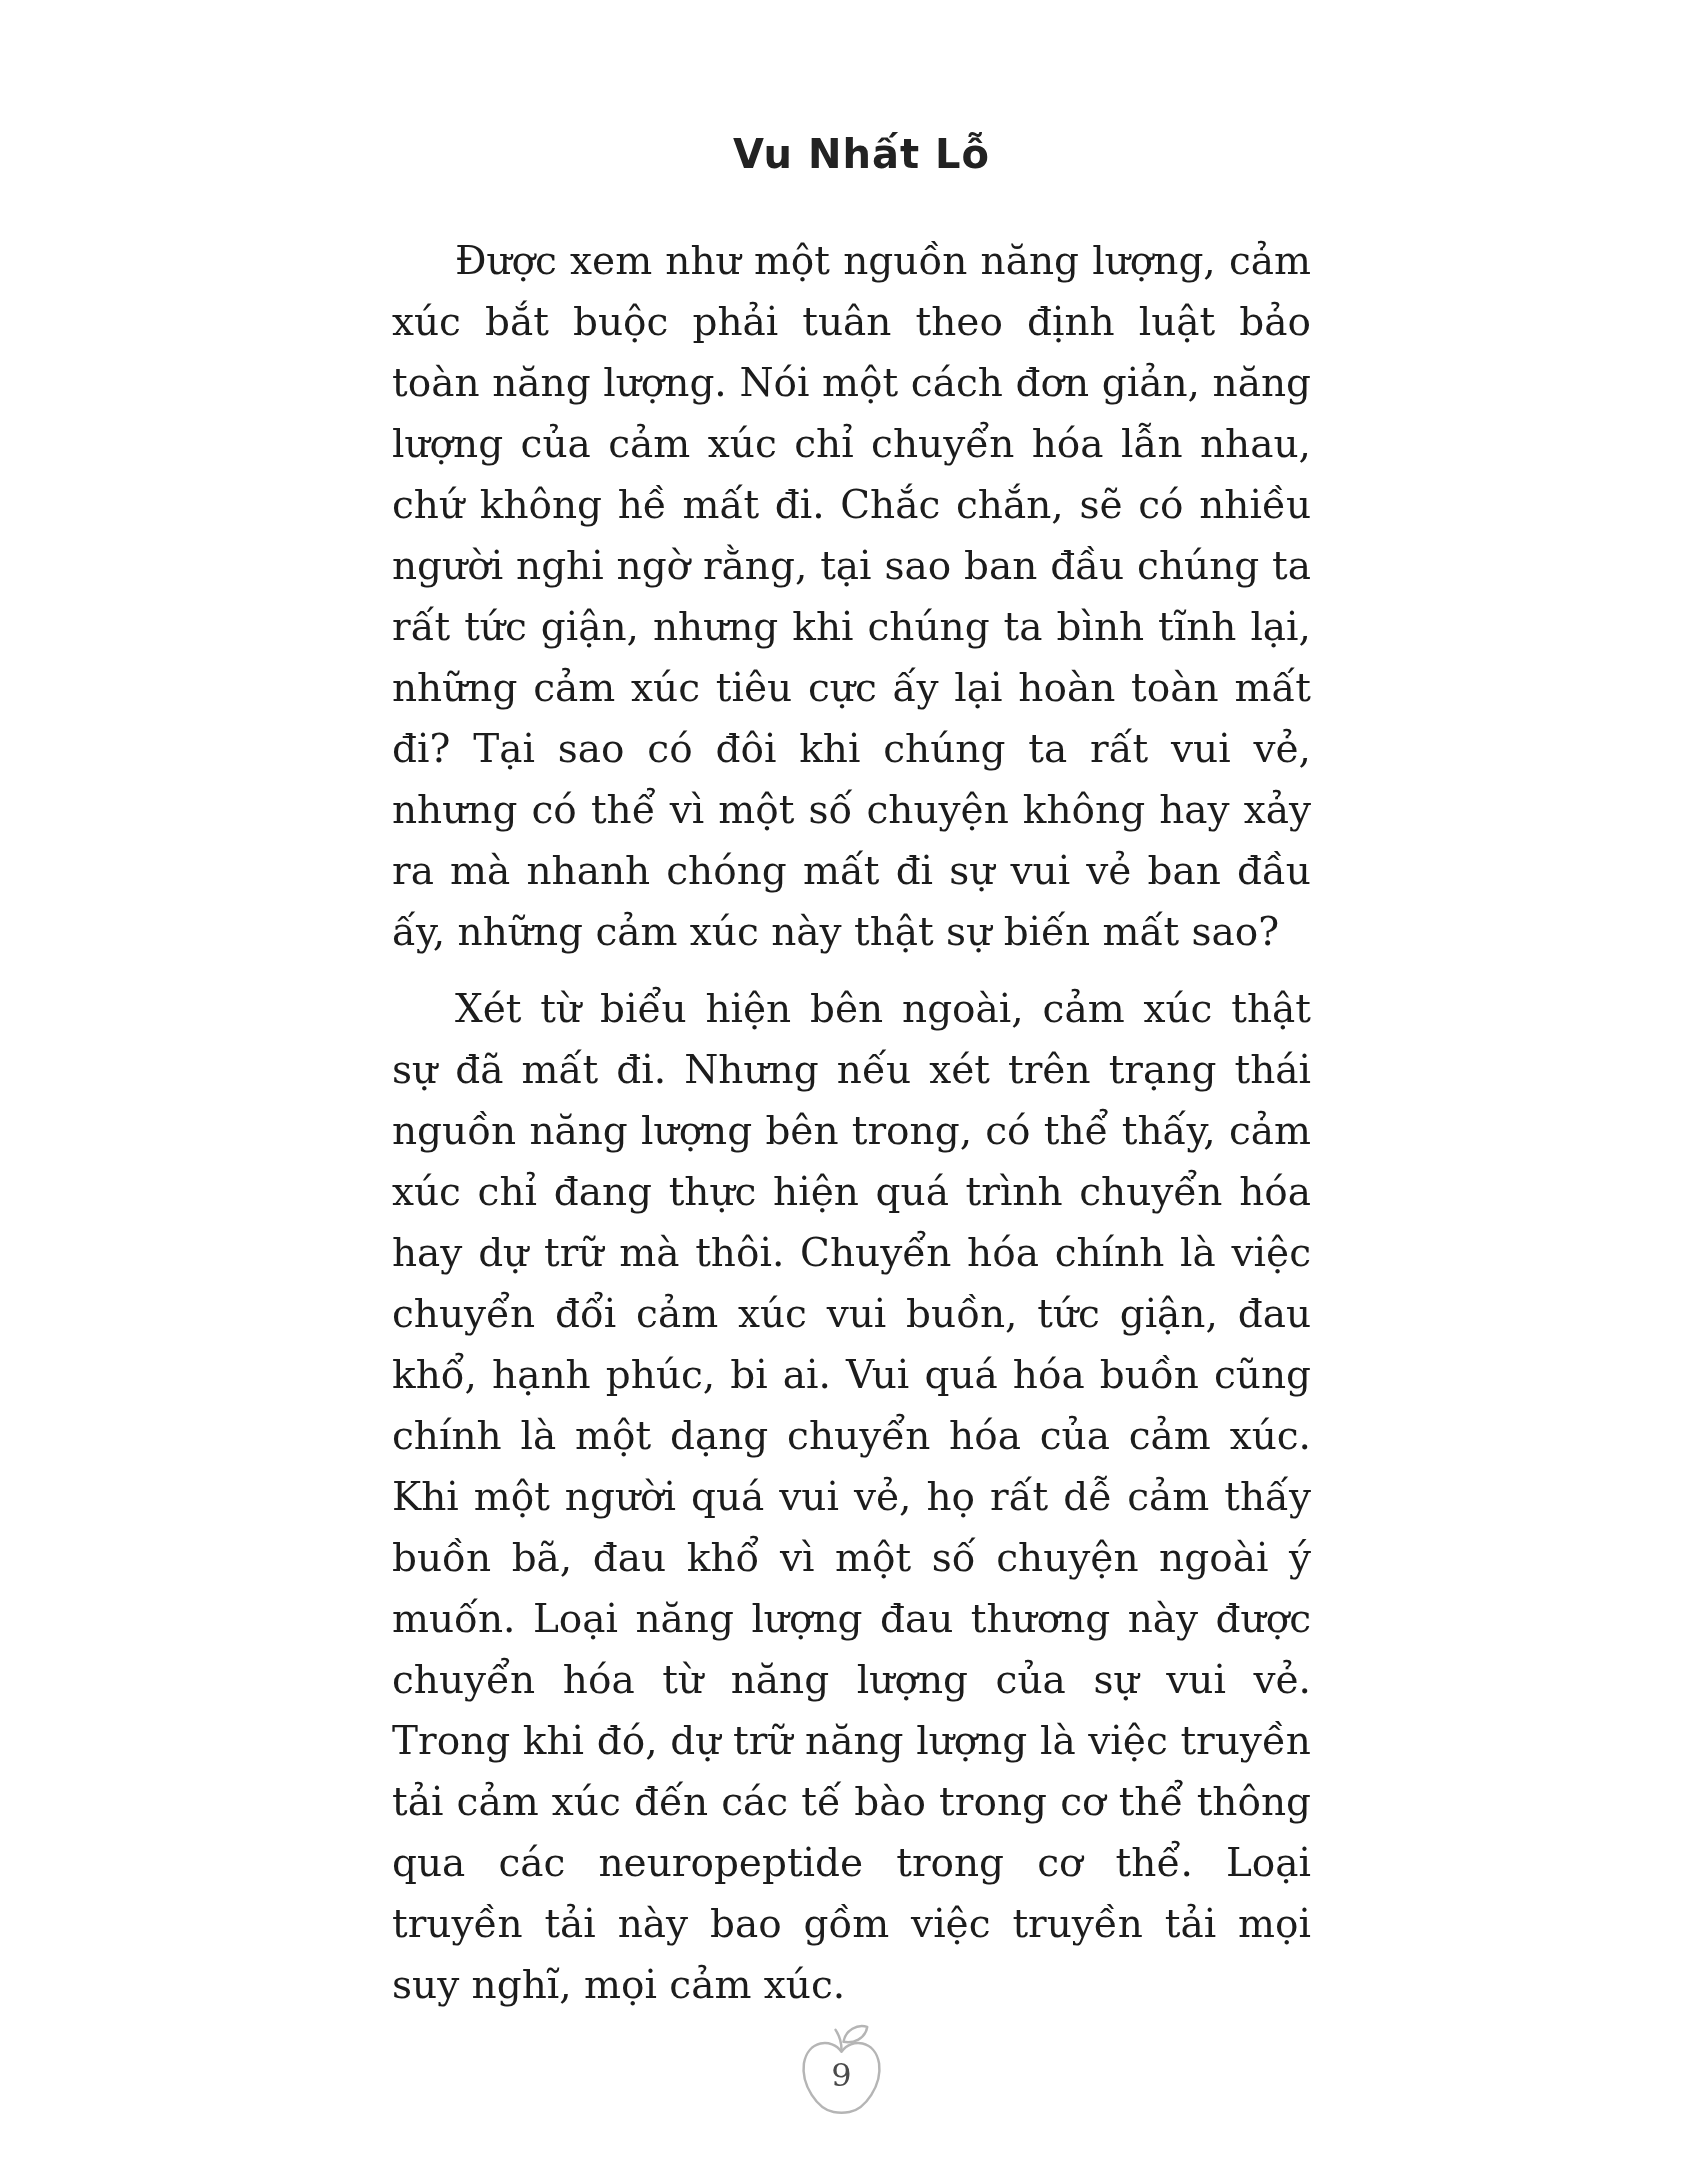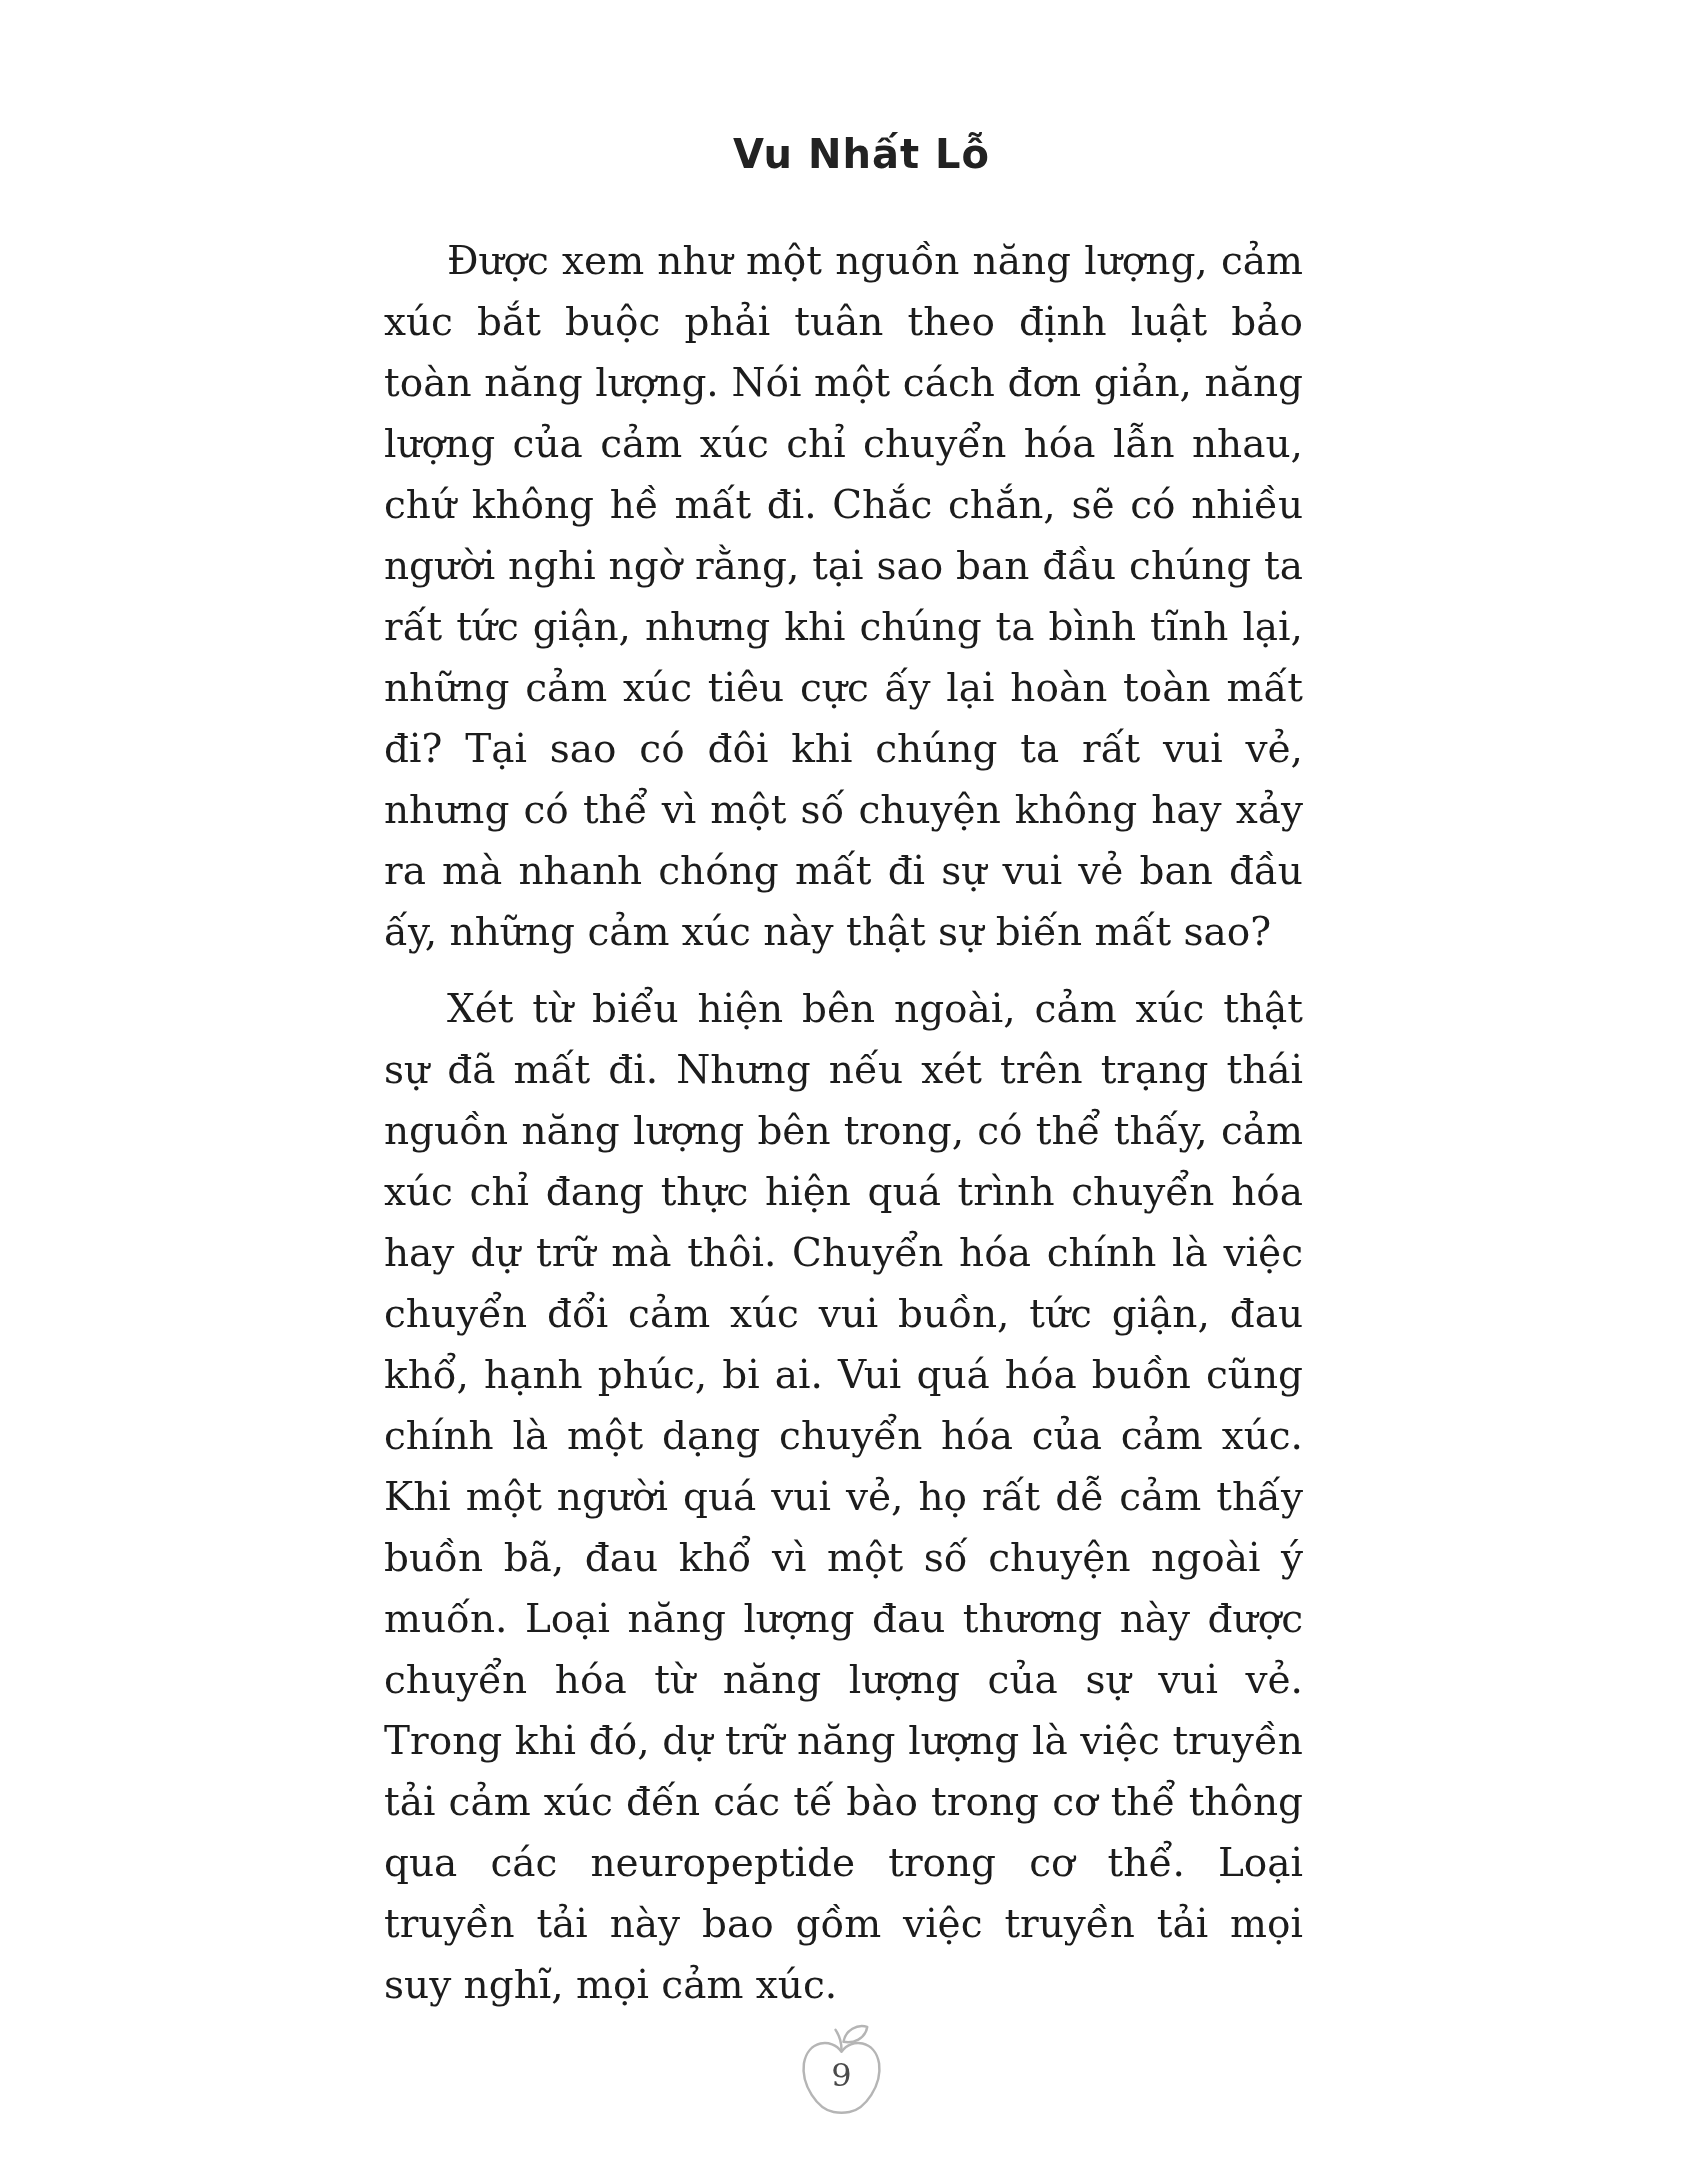--- a/index.html
+++ b/index.html
@@ -26,21 +26,21 @@
     font-family: "DejaVu Sans", "Liberation Sans", sans-serif;
     font-weight: bold;
     font-size: 40px;
     letter-spacing: 1px;
     color: #222222;
     margin-left: 20px;
   }
   .text-block {
     position: absolute;
     top: 230px;
-    left: 384px;
+    left: 392px;
     width: 919px;
     font-size: 39px;
     line-height: 61px;
     text-align: justify;
     color: #1c1c1c;
   }
   .text-block p {
     margin: 0 0 16px 0;
     text-indent: 63px;
   }

